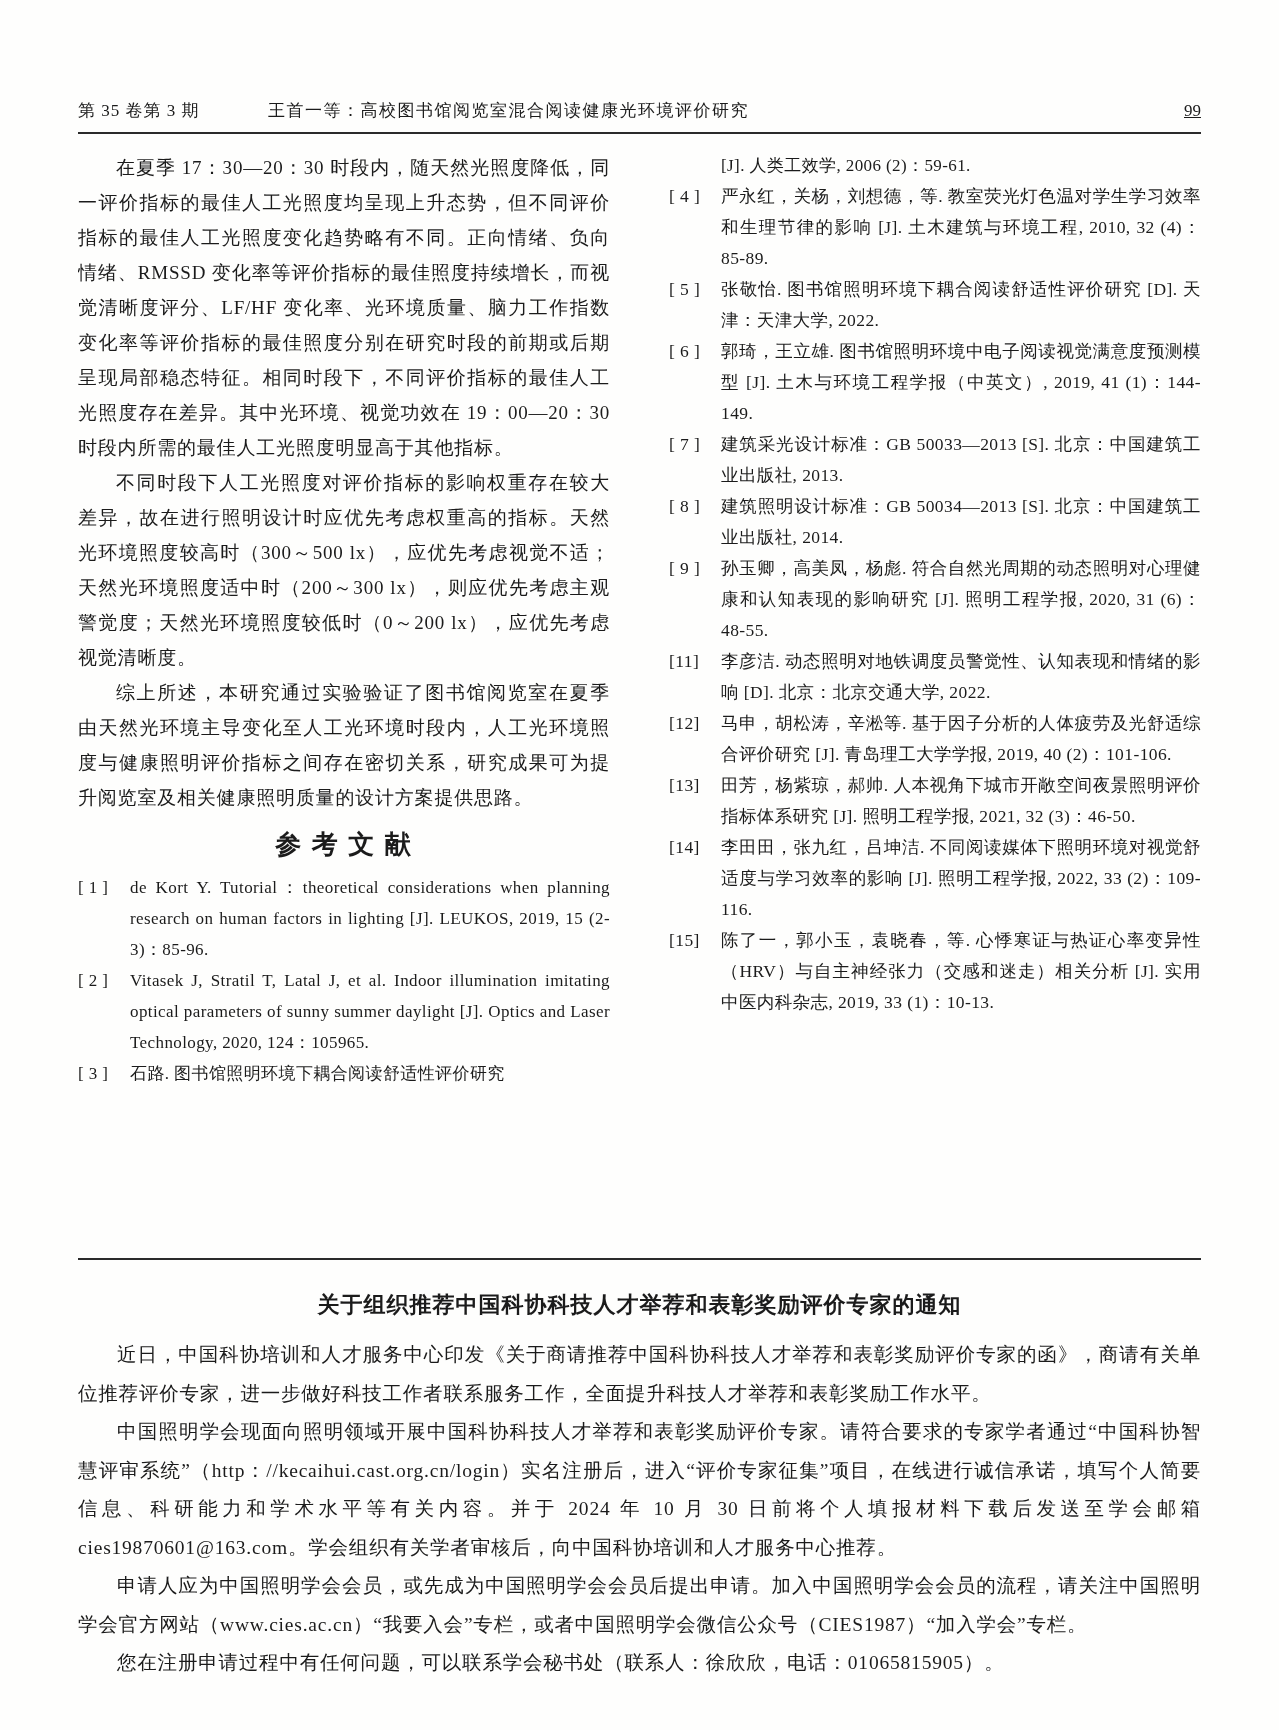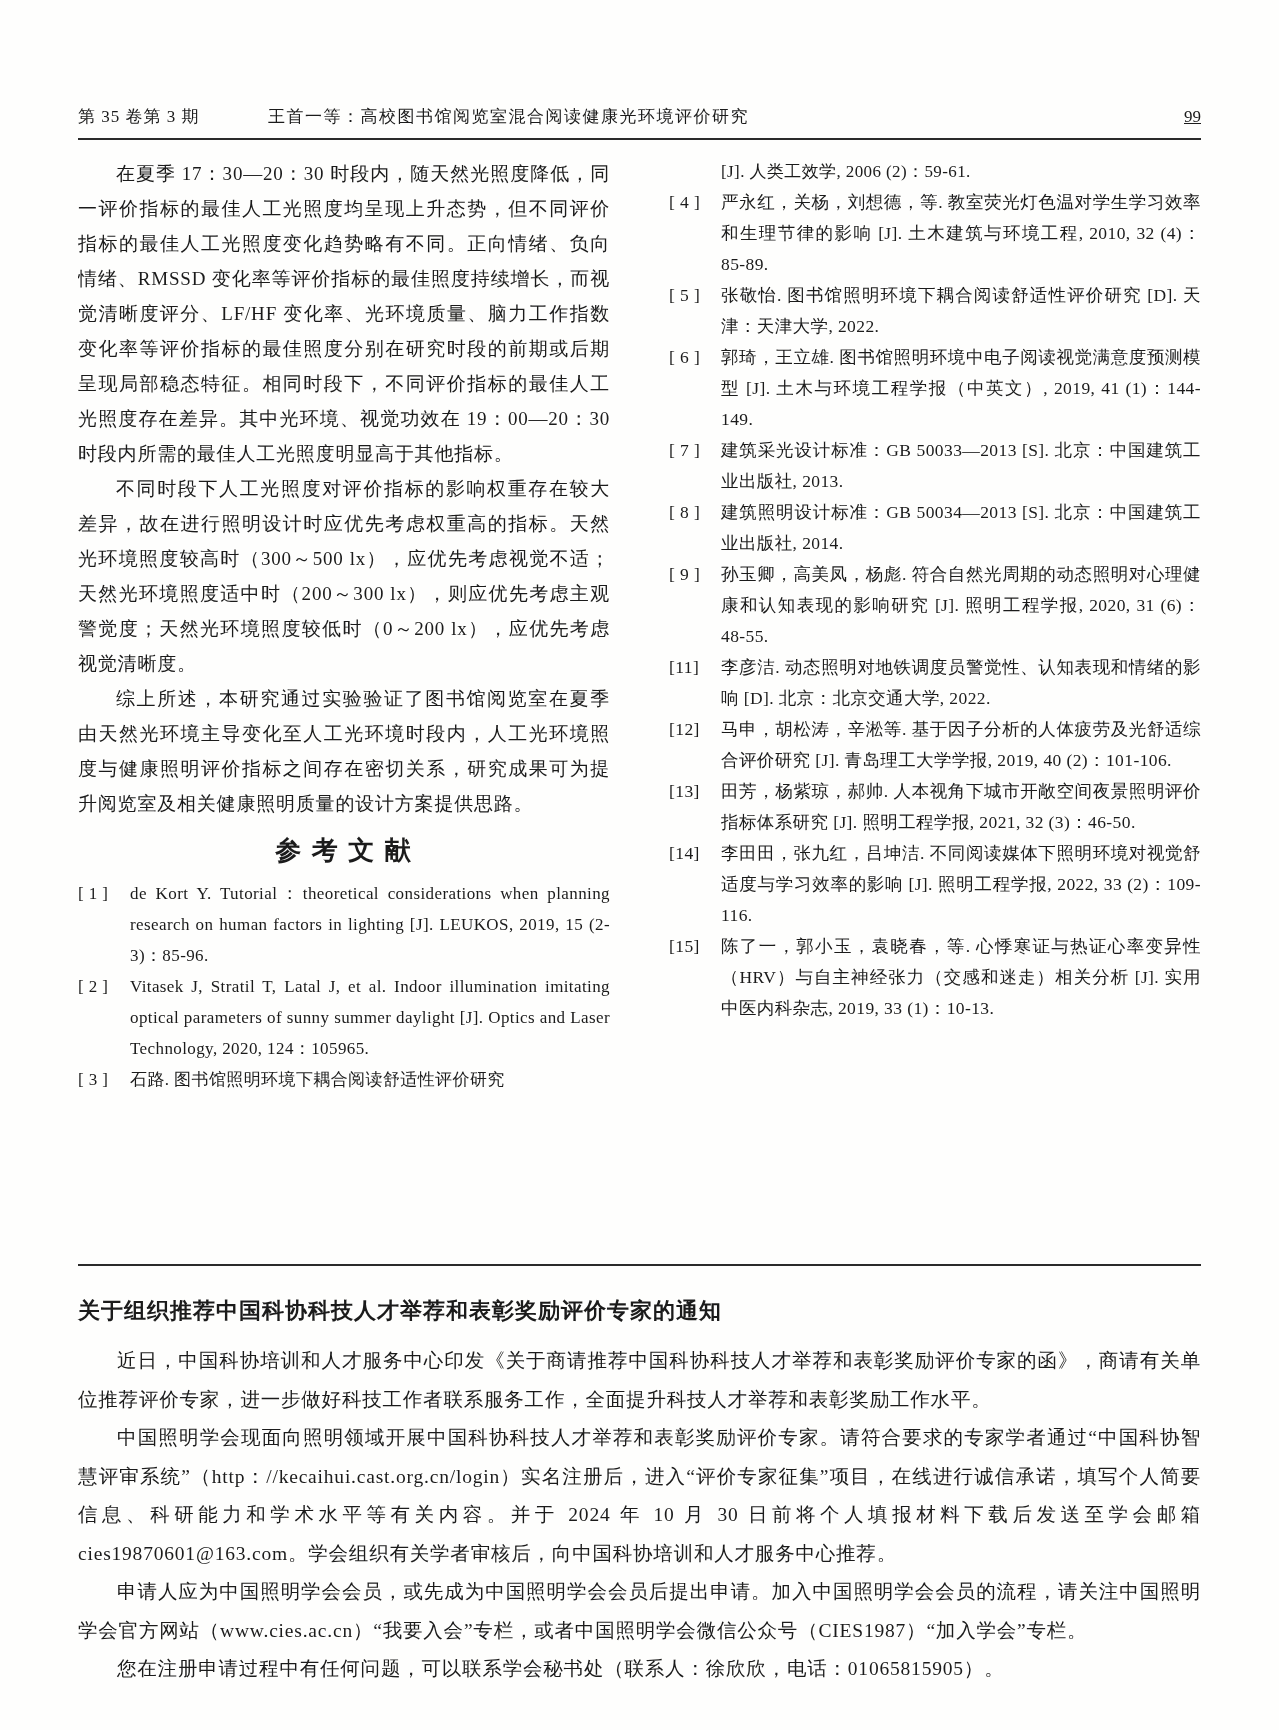--- a/index.html
+++ b/index.html
@@ -5,21 +5,21 @@
   * { box-sizing: border-box; }
   html, body { margin: 0; padding: 0; background: #9c9c9c; }
   .page {
     position: relative;
     width: 1279px;
     height: 1730px;
     margin: 0 auto;
     background: #fefefd;
     color: #1b1b1b;
     font-family: "Liberation Serif", "DejaVu Serif", serif;
-    padding: 13px 78px;
+    padding: 7px 78px;
     overflow: hidden;
   }
   
   .header {
     margin-top: 92px;
     display: flex;
     align-items: baseline;
     justify-content: space-between;
     font-size: 17px;
     letter-spacing: 1px;
@@ -78,21 +78,21 @@
   }
   .col-right .ref { font-size: 17.5px; }
   
   .section-rule {
     border: none;
     border-top: 2px solid #2a2a2a;
     margin: 0;
   }
   .notice-title {
     margin: 30px 0 16px 0;
-    text-align: left;
+    text-align: center;
     font-size: 22px;
     font-weight: 700;
     letter-spacing: 1px;
     font-family: Liberation Serif, serif;
   }
   .notice-para {
     margin: 0;
     font-size: 19.5px;
     line-height: 38.5px;
     letter-spacing: 0.8px;

